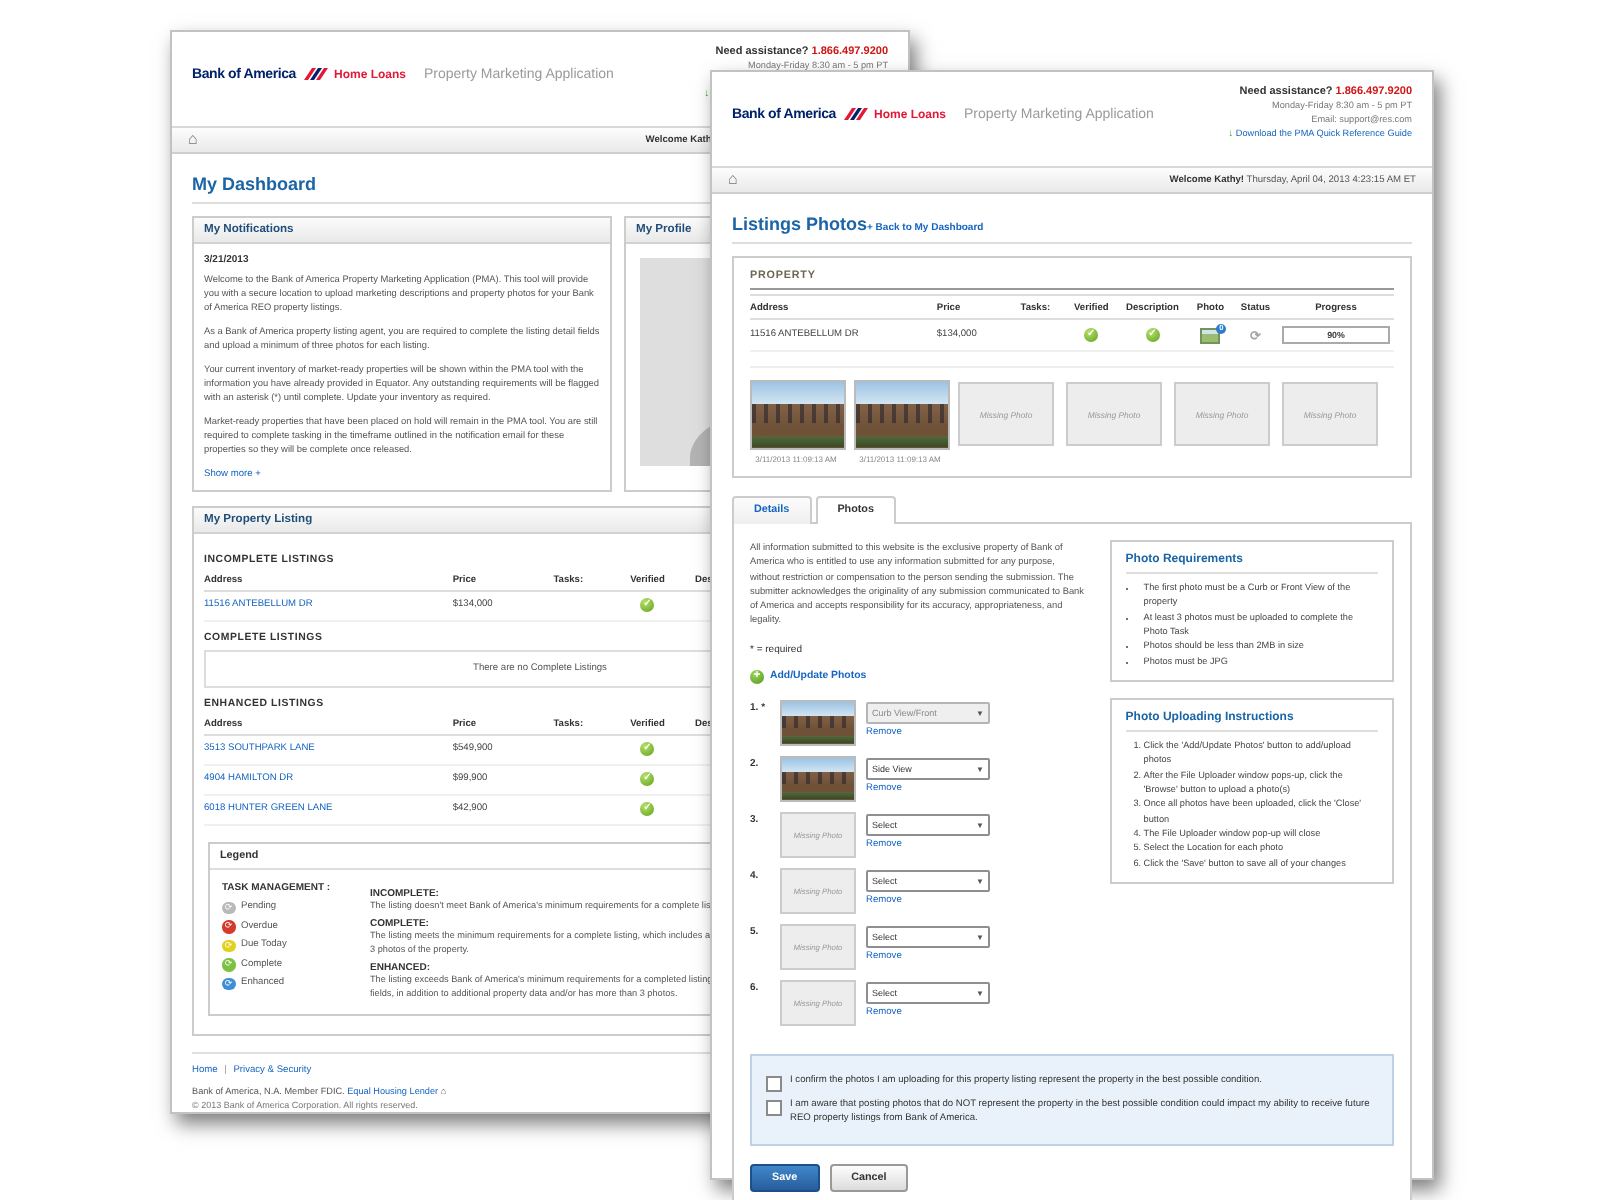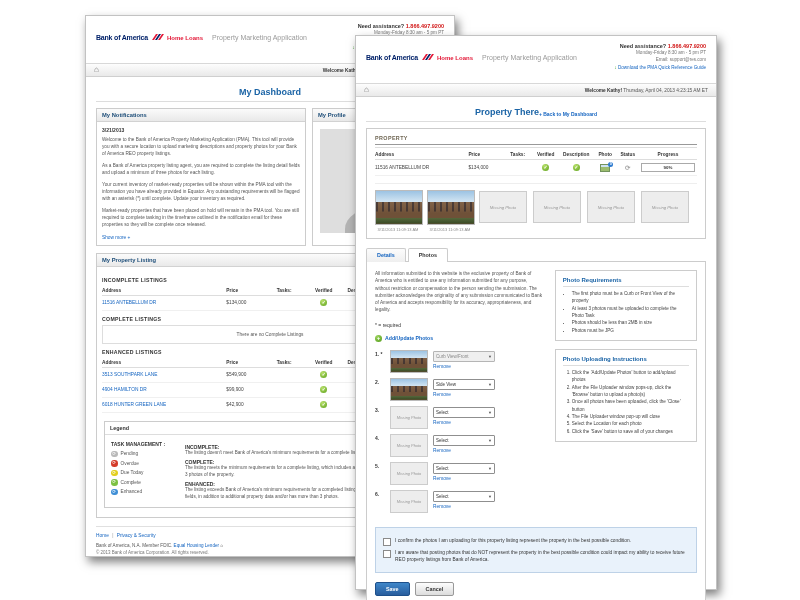--- a/index.html
+++ b/index.html
@@ -27,21 +27,21 @@
 
   
   .navbar{height:12px;border-top:1px solid #d8d8d8;border-bottom:1px solid #cfcfcf;
           background:linear-gradient(#fdfdfd,#e9e9e9);display:flex;align-items:center;
           padding:0 8px;justify-content:space-between;}
   .home-ic{color:#777;font-size:8px;line-height:10px;}
   .welcome{font-size:4.8px;color:#555;white-space:nowrap;}
   .welcome b{color:#333;}
 
   .content{padding:0 10px;}
-  .ptitle-row{display:flex;justify-content:center;align-items:flex-end;
+  .ptitle-row{display:flex;justify-content:flex-start;align-items:flex-end;
               border-bottom:1px solid #ddd;padding:10px 0 4px 0;margin-bottom:6px;}
   .ptitle{font-size:9px;font-weight:bold;color:#1b64a6;}
   .backlink{font-size:5px;font-weight:bold;}
 
   
   .panel{border:1px solid #ccc;background:#fff;}
   .ph{background:linear-gradient(#fbfbfb,#e9e9e9);border-bottom:1px solid #d2d2d2;
       padding:3px 5px;font-size:5.8px;font-weight:bold;color:#1e4e79;}
   .pb{padding:5px;}
   .cols2{display:flex;gap:6px;}
@@ -366,21 +366,21 @@
           <a>Download the PMA Quick Reference Guide</a></div>
       </div>
     </header>
     <div class="navbar">
       <span class="home-ic">⌂</span>
       <span class="welcome"><b>Welcome Kathy!</b> <span>Thursday, April 04, 2013 4:23:15 AM ET</span></span>
     </div>
 
     <div class="content">
       <div class="ptitle-row">
-        <div class="ptitle">Property There</div>
+        <div class="ptitle">Listings Photos</div>
         <a class="backlink">+ Back to My Dashboard</a>
       </div>
 
       <div class="propbox">
         <div class="proplabel">PROPERTY</div>
         <div class="dbl"></div>
         <table>
           <tbody>
               <tr>
             <th style="width:29%">Address</th>

